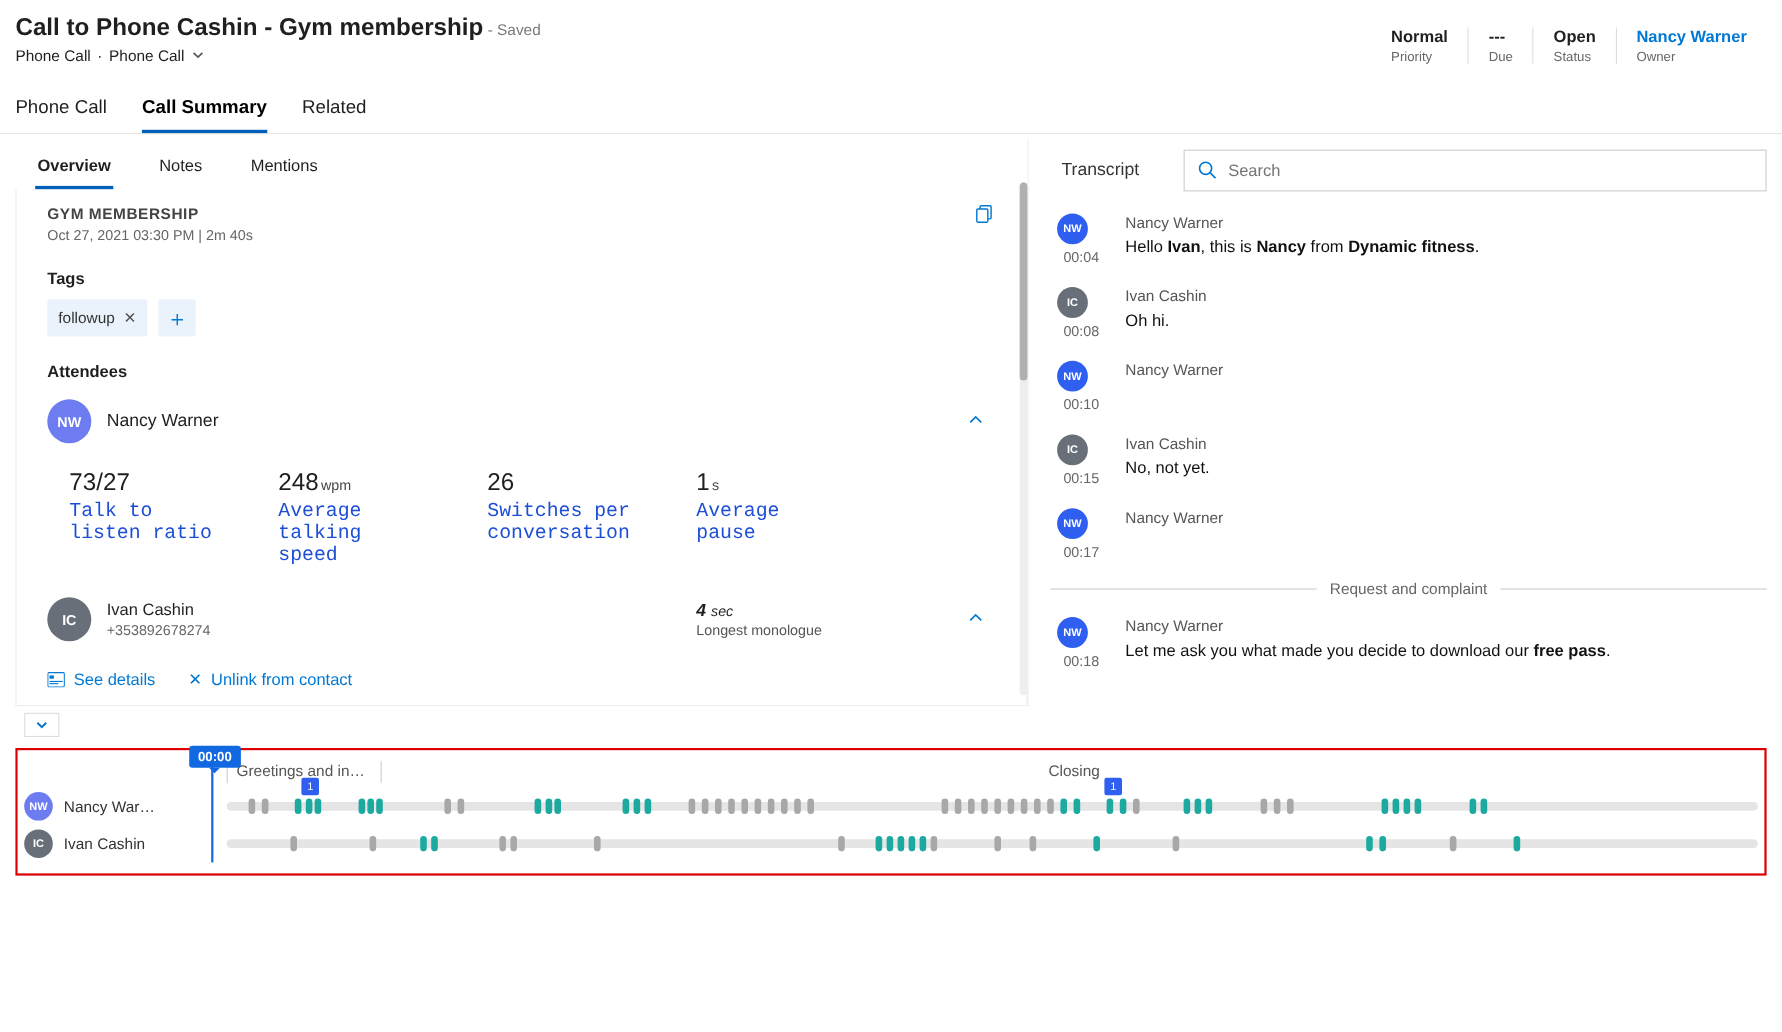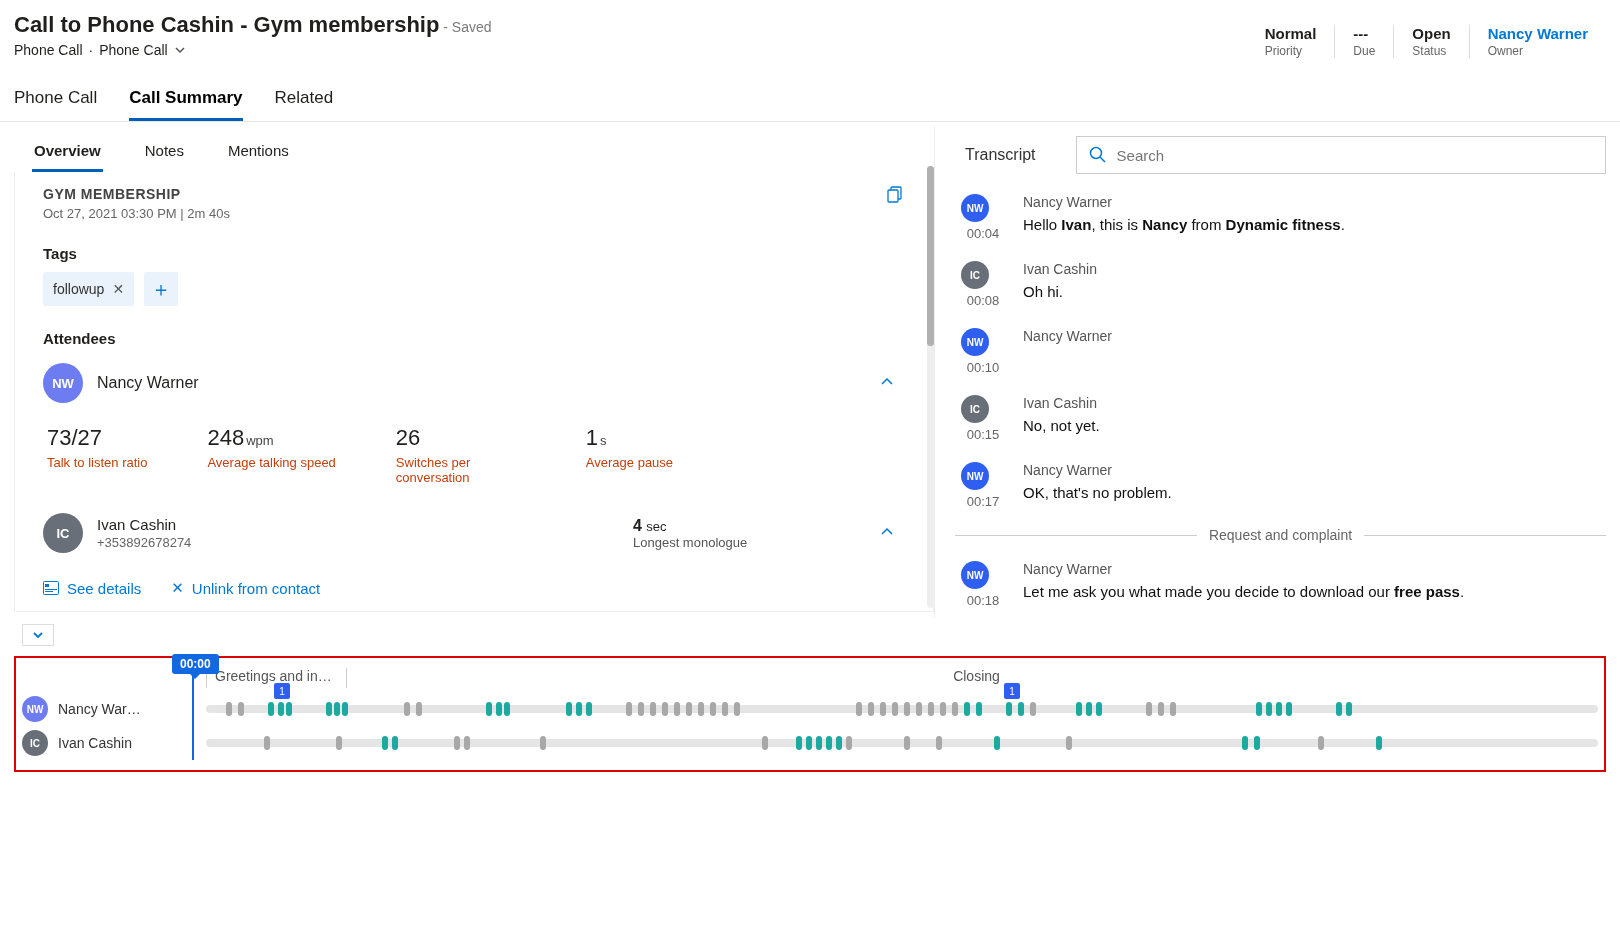--- a/index.html
+++ b/index.html
@@ -31,29 +31,29 @@
   .tag-row { display:flex; gap:10px; margin-top:10px; }
   .tag-chip { background:#eaf3fc; color:#333; padding:6px 10px; border-radius:2px; display:flex; align-items:center; gap:8px; font-size:14px;}
   .tag-chip .x { color:#555; cursor:pointer; }
   .add-chip { background:#eaf3fc; color:#0078d4; width:34px; height:34px; display:flex; align-items:center; justify-content:center; font-size:20px; border-radius:2px; cursor:pointer;}
   .attendee-head { display:flex; align-items:center; gap:14px; margin-top:16px; position:relative; }
   .avatar { width:40px; height:40px; border-radius:50%; display:flex; align-items:center; justify-content:center; color:#fff; font-weight:600; font-size:13px; }
   .avatar.nw { background:#6d7cf0; }
   .avatar.ic { background:#696f79; }
   .att-name { font-size:16px; }
   .chev { position:absolute; right:10px; color:#0078d4; cursor:pointer; }
-  .stats { display:flex; gap:60px; margin-top:22px; padding-left:4px;}
+  .stats { display:flex; gap:60px; margin-top:22px; padding-left:4px;margin-left:16px;}
   .stat .v { font-size:22px; font-weight:400; }
   .stat .v .unit { font-size:13px; color:#444; margin-left:2px;}
-  .stat .l { font-size:13px; color:#c2410c; margin-top:4px; max-width:130px; }
+  .stat .l { font-size:18px; color:#1d4ed8; margin-top:4px; max-width:130px;font-family:Liberation Mono, monospace; }
   .ic-row { display:flex; align-items:center; gap:14px; margin-top:28px; position:relative;}
   .ic-info .name { font-size:15px; }
   .ic-info .phone { font-size:13px; color:#666; margin-top:2px;}
   .ic-stat { position:absolute; left:590px; }
-  .ic-stat .v { font-size:16px; font-weight:700;}
+  .ic-stat .v { font-size:16px; font-weight:700;font-style:italic;}
   .ic-stat .v .unit { font-size:13px; font-weight:400;}
   .ic-stat .l { font-size:13px; color:#555;}
   .links { display:flex; gap:30px; margin-top:26px; }
   .links a { color:#0078d4; text-decoration:none; font-size:15px; display:flex; align-items:center; gap:8px;}
   .vscroll { position:absolute; right:0; top:40px; bottom:10px; width:7px; background:#eee; border-radius:4px;}
   .vscroll .thumb { position:absolute; top:0; height:180px; width:100%; background:#b0b0b0; border-radius:4px;}
   .right-head { display:flex; align-items:center; padding:10px 0; gap:40px;}
   .right-head .lbl { font-size:16px; font-weight:400; color:#333; padding-left:10px;}
   .search-box { flex:1; display:flex; align-items:center; gap:10px; border:1px solid #ccc; padding:6px 12px; height:38px;}
   .search-box input { border:none; outline:none; font-size:15px; flex:1; color:#14532d;}
@@ -275,21 +275,20 @@
             <div class="msg-text">No, not yet.</div>
           </div>
         </div>
         <div class="trans-line">
           <div style="text-align:center">
             <div class="av-sm nw">NW</div>
             <div class="time">00:17</div>
           </div>
           <div class="msg-col">
             <div class="msg-name">Nancy Warner</div>
-            <div class="msg-text">OK, that's no problem.</div>
           </div>
         </div>
         <div class="divider">
           <div class="line"></div>
           <span>Request and complaint</span>
           <div class="line"></div>
         </div>
         <div class="trans-line">
           <div style="text-align:center">
             <div class="av-sm nw">NW</div>

